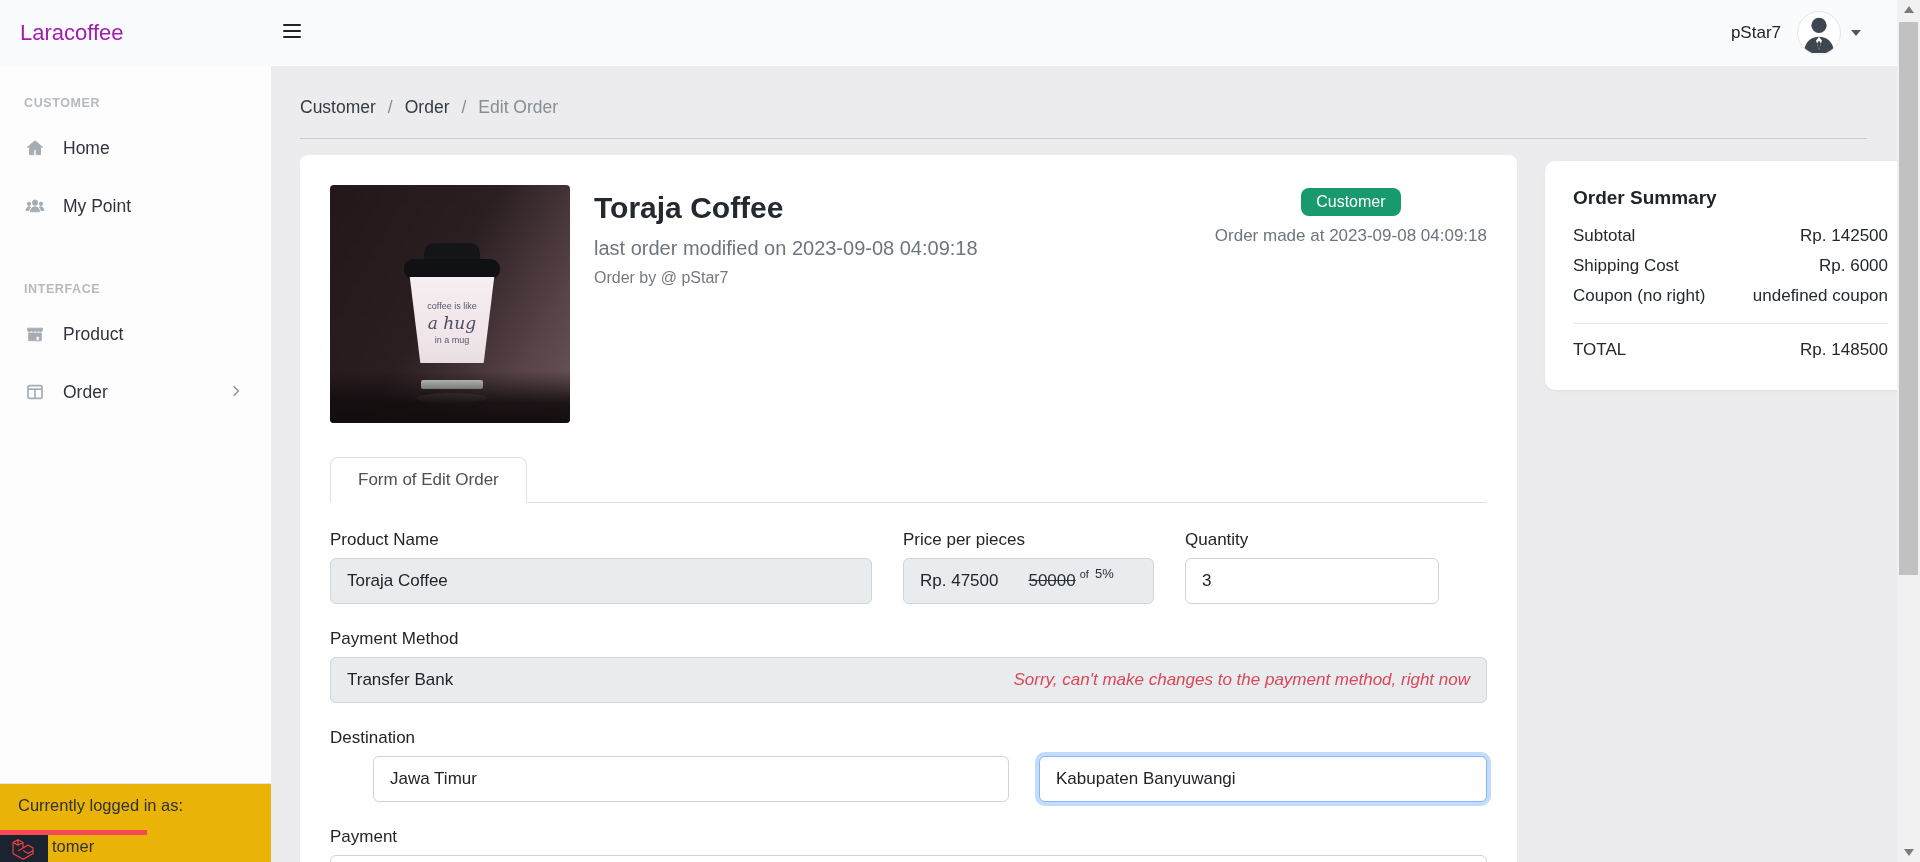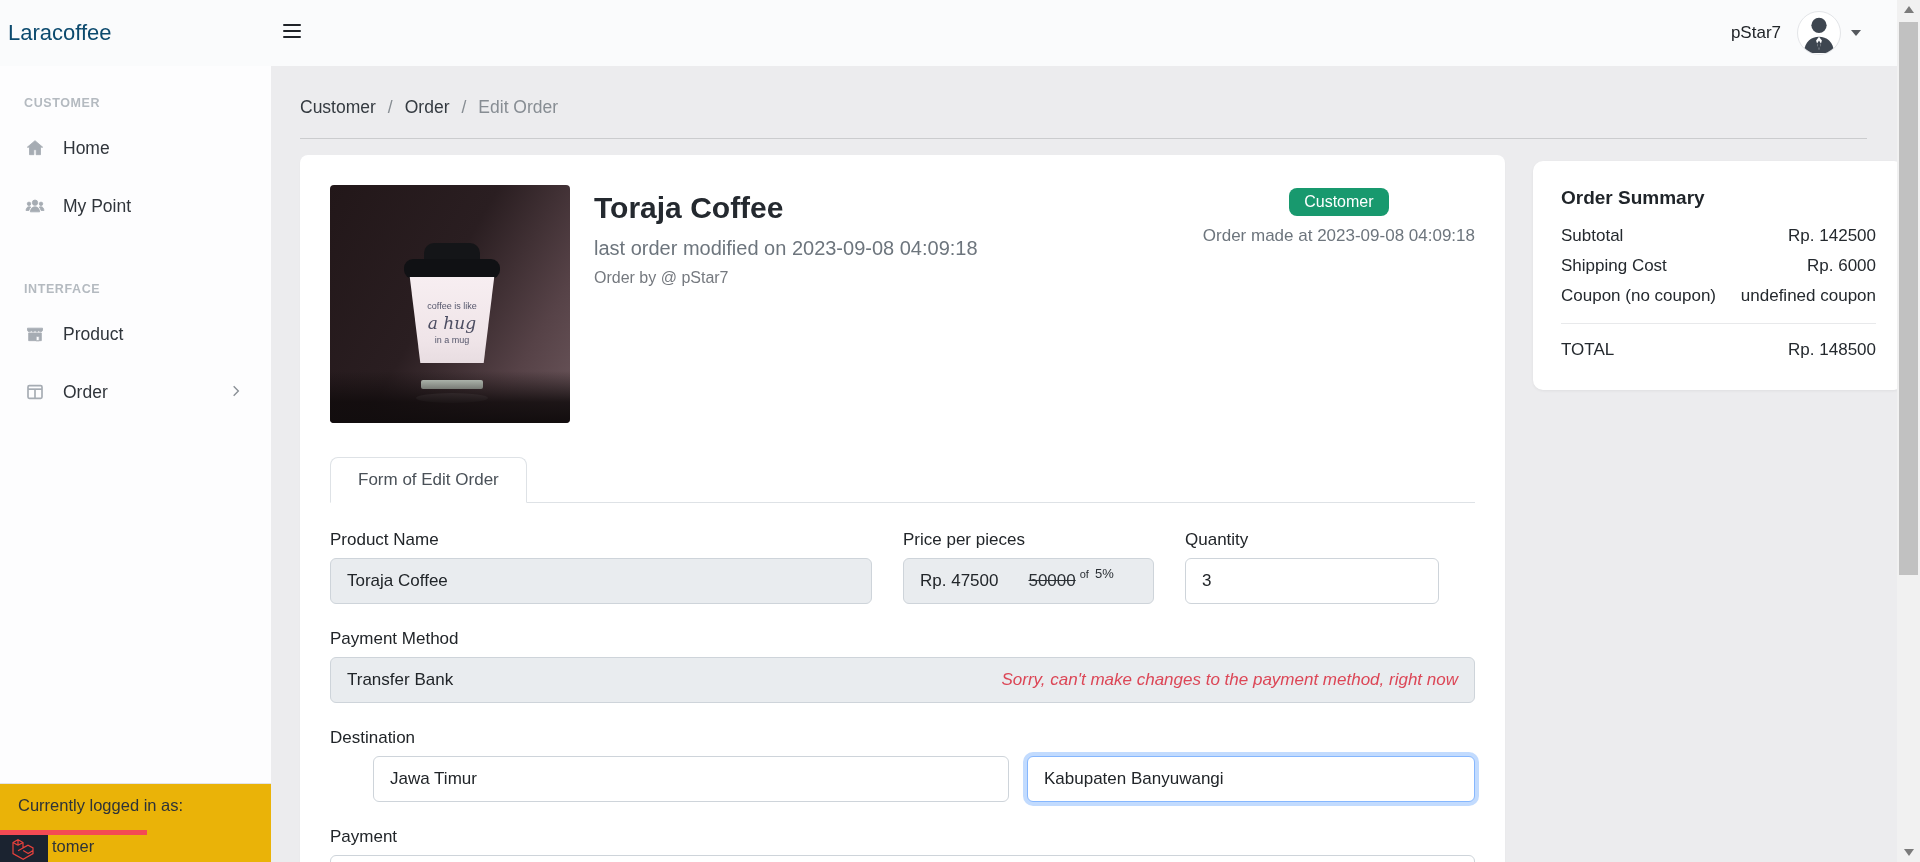--- a/index.html
+++ b/index.html
@@ -9,21 +9,21 @@
     background:#ececee;
     font-family:"Liberation Sans","DejaVu Sans",sans-serif;
     color:#212529;
   }
 
   
   .navbar {
     position:absolute; top:0; left:0; width:1897px; height:66px;
     background:#fafbfc; z-index:5;
   }
-  .brand { position:absolute; left:8px; top:0; line-height:66px; font-size:22px; color:#0c4a6e;text-align:right; }
+  .brand { position:absolute; left:20px; top:0; line-height:66px; font-size:22px; color:#a21caf;text-align:right; }
   .burger { position:absolute; left:283px; top:24px; width:18px; cursor:pointer; }
   .burger span { display:block; width:18px; height:2.4px; background:#1f2328; margin-bottom:3.4px; border-radius:1px; }
   .nav-right { position:absolute; right:36px; top:0; height:66px; display:flex; align-items:center; gap:16px; }
   .username { font-size:17px; color:#212529; }
   .avatar {
     width:44px; height:44px; border-radius:50%; background:#fff;
     border:1px solid #e3e5e8; overflow:hidden; display:flex; align-items:flex-end; justify-content:center;
   }
   .caret-down {
     width:0; height:0; border-left:5px solid transparent; border-right:5px solid transparent;
@@ -148,21 +148,21 @@
     background:#fff; width:100%;
   }
   .f-input { font-family:inherit; outline:none; }
   .disabled { background:#e9ecef; }
   .price-old { text-decoration:line-through; margin-left:30px; color:#2b3035; }
   .sup-of { font-size:11px; vertical-align:super; position:relative; top:-7px; margin-left:4px; color:#2b3035; }
   .sup-pct { font-size:13px; vertical-align:super; position:relative; top:-8px; margin-left:6px; color:#2b3035; }
   .frow { margin-top:25px; }
   .payment-box { justify-content:space-between; }
   .payment-note { font-style:italic; font-size:17px; }
-  .dest-row { display:flex; gap:18px;padding-left:43px; }
+  .dest-row { display:flex; gap:30px;padding-left:43px; }
   .w-prov { width:636px; } .w-city { width:448px; }
   .focused { border-color:#86b7fe; box-shadow:0 0 0 4px rgba(13,110,253,.25); }
 
   
   .summary-card {
     width:371px; flex:0 0 371px; margin-top:6px; background:#fff; border-radius:10px;
     padding:26px 28px 30px; box-shadow:0 1px 3px rgba(0,0,0,.06);
   }
   .summary-title { font-size:19px; font-weight:bold; color:#1f2429; }
   .summary-rows { margin-top:17px; }
@@ -369,21 +369,21 @@
       <div class="summary-rows">
         <div class="s-row">
           <span>Subtotal</span>
           <span>Rp. 142500</span>
         </div>
         <div class="s-row">
           <span>Shipping Cost</span>
           <span>Rp. 6000</span>
         </div>
         <div class="s-row">
-          <span>Coupon (no coupon)</span>
+          <span>Coupon (no right)</span>
           <span>undefined coupon</span>
         </div>
       </div>
       <hr>
       <div class="s-total">
         <span>TOTAL</span>
         <span class="val">Rp. 148500</span>
       </div>
     </div>
 

